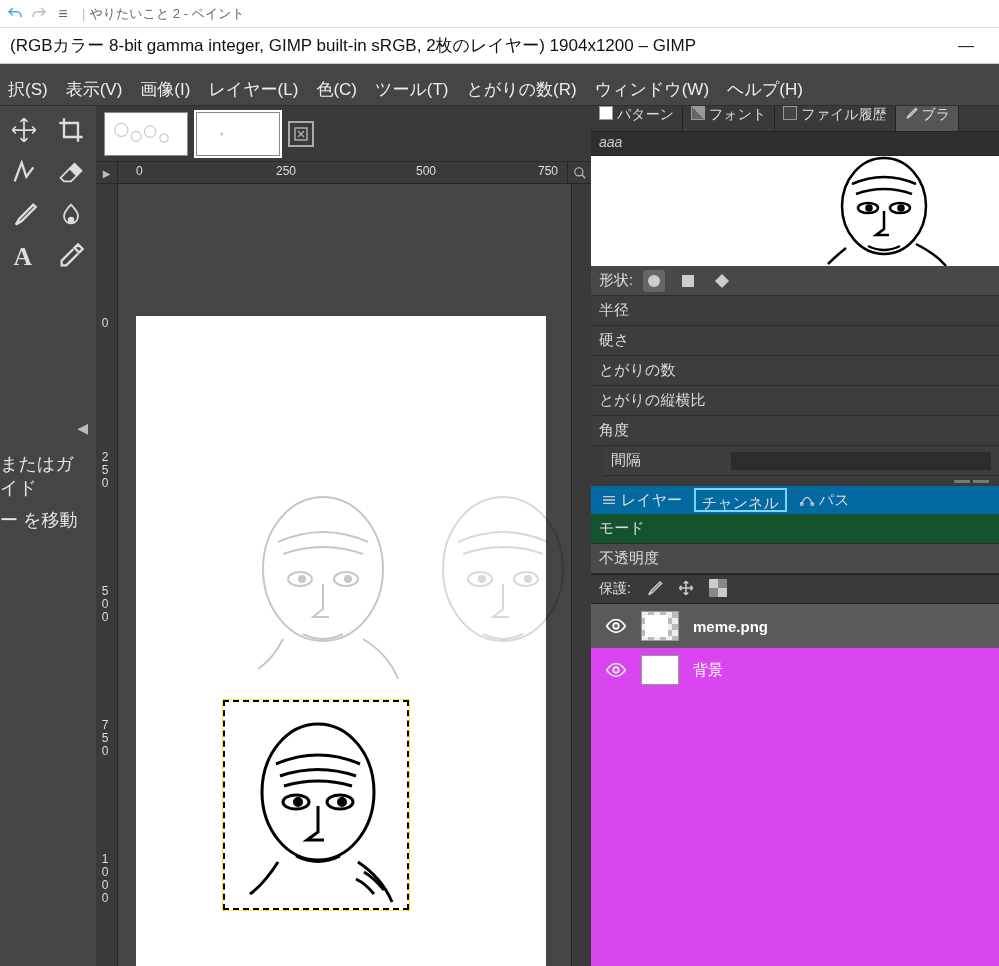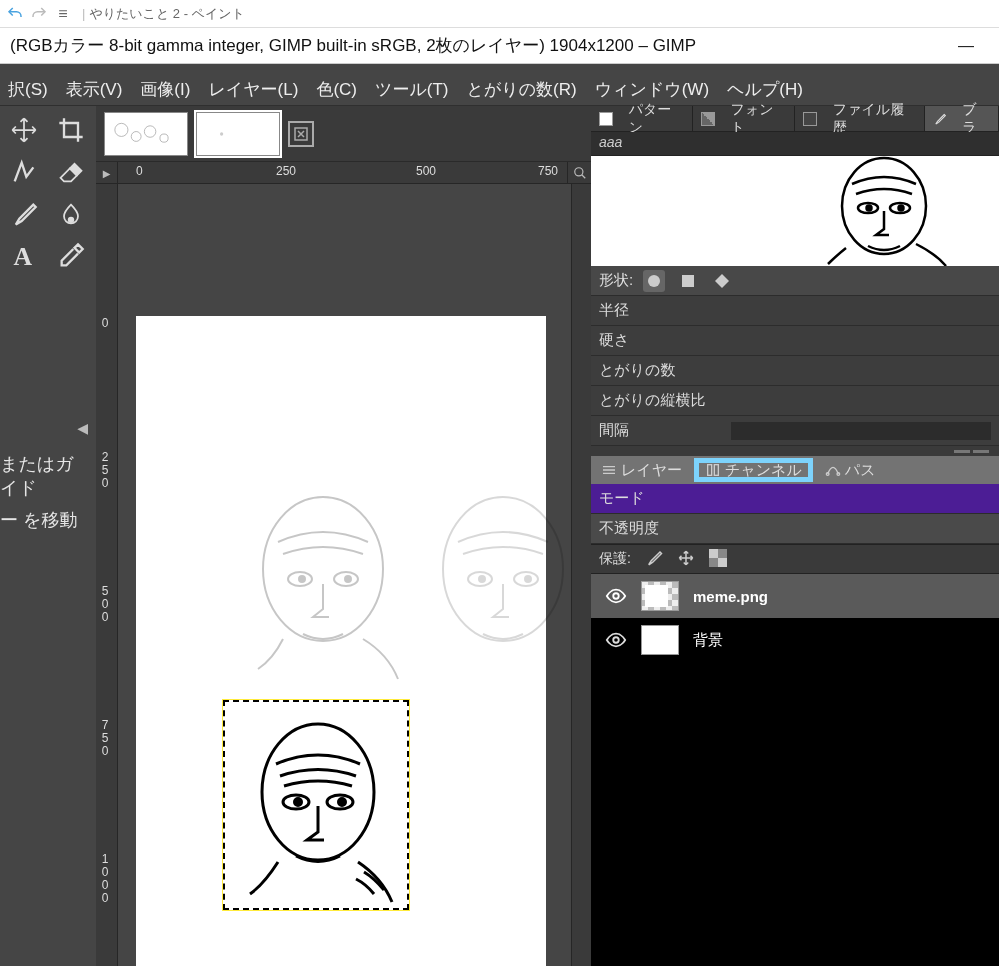--- a/index.html
+++ b/index.html
@@ -97,46 +97,46 @@
     box-shadow: 0 0 0 1px #ffeb3b;
     pointer-events:none;
   }
   .face { position:absolute; }
   .face svg { width:100%; height:100%; }
   .scroll-v { width:20px; background:#3a3a3a; border-left:1px solid #262626; }
 
   
   .right-col { width:408px; background:#3a3a3a; display:flex; flex-direction:column; }
   .dock-tabs { height:26px; display:flex; align-items:center; background:#3a3a3a; border-bottom:1px solid #222; font-size:14px;}
-  .dock-tab { height:100%; display:flex; align-items:center; gap:16px; padding:0 8px; border-right:1px solid #222; color:#ddd;}
+  .dock-tab { height:100%; display:flex; gap:4px; padding:0 8px; border-right:1px solid #222; color:#ddd;}
   .dock-tab .sw { width:14px; height:14px; background:#fff; border:1px solid #999; }
   .dock-tab .sw.gray { background:linear-gradient(45deg,#666 50%,#999 50%); }
   .dock-tab.active { background:#555; }
 
   .brush-name { height:24px; background:#2f2f2f; padding:2px 8px; color:#ccc; border-bottom:1px solid #222;font-style:italic;}
   .brush-preview { height:110px; background:#fff; display:flex; align-items:center; justify-content:flex-end; padding-right:20px; overflow:hidden; }
   .brush-preview svg { height:100%; }
 
   .prop-row { height:30px; display:flex; align-items:center; padding:0 8px; background:#484848; border-bottom:1px solid #2c2c2c; color:#ddd; font-size:15px; gap:10px;}
   .prop-row.dark { background:#3d3d3d; }
   .shape-btn { width:22px; height:22px; display:flex; align-items:center; justify-content:center; margin-right:2px;}
   .shape-btn.sel { background:#666; border-radius:3px; }
 
   .grip-row { height:10px; background:#3a3a3a; display:flex; justify-content:flex-end; align-items:center; padding-right:10px; gap:3px;}
   .grip-row span { width:16px; height:3px; background:#777; display:block; }
 
-  .layer-tabs { height:28px; display:flex; align-items:center; background:#737373; padding:0 4px; gap:6px; font-size:15px;}
+  .layer-tabs { height:28px; display:flex; align-items:center; background:#0369a1; padding:0 4px; gap:6px; font-size:15px;}
   .layer-tab { height:24px; display:flex; align-items:center; gap:4px; padding:0 6px; color:#ddd;}
-  .layer-tab.tab-border { border:5px solid #7dd3fc; }
+  .layer-tab.tab-border { border:2px solid #7dd3fc;flex-direction:column; }
   .layer-tab svg { width:16px; height:16px; }
 
   .prot-row { height:30px; display:flex; align-items:center; gap:14px; padding:0 8px; color:#ddd; background:#3a3a3a; border-top:1px solid #222; border-bottom:1px solid #222;}
   .prot-row svg { width:18px; height:18px; }
 
-  .layer-list { flex:1; background:#000000; }
+  .layer-list { flex:1; background:#d946ef; }
   .layer-row { height:44px; display:flex; align-items:center; gap:14px; padding:0 14px; color:#fff; font-size:15px;}
   .layer-row.selected { background:#5a5a5a; }
   .layer-row.selected .lname { font-weight:bold; }
   .layer-eye { width:22px; height:22px; }
   .layer-thumb { width:38px; height:30px; border:1px solid #999; background:#fff; }
   .layer-thumb.checker { background:
     repeating-conic-gradient(#bbb 0 25%, #eee 0 50%) 0 0/12px 12px;
     position:relative;
   }
   .layer-thumb.checker::after{ content:""; position:absolute; inset:3px 10px 3px 3px; background:#fff;}
@@ -399,21 +399,24 @@
       </div>
     <div class="prop-row dark">
         <span>硬さ</span>
       </div>
     <div class="prop-row dark">
         <span>とがりの数</span>
       </div>
     <div class="prop-row dark">
         <span>とがりの縦横比</span>
       </div>
-    <div class="prop-row dark" style="padding-left:8px;">
+    <div class="prop-row dark">
+        <span>角度</span>
+      </div>
+    <div class="prop-row dark" style="padding-left:8px;margin-left:12px;">
         <span>間隔</span>
         <span style="flex:1"></span>
         <span style="width:260px;height:18px;background:#2c2c2c;display:block;"></span>
       </div>
 
     <div class="grip-row">
         <span></span>
         <span></span>
       </div>
 
@@ -434,21 +437,21 @@
       <div class="layer-tab">
           <svg viewBox="0 0 24 24" stroke="#ccc" fill="none" stroke-width="2">
             <path d="M4 18q8-20 16 0"></path>
             <circle cx="4" cy="18" r="2"></circle>
             <circle cx="20" cy="18" r="2"></circle>
           </svg>
           <span>パス</span>
         </div>
     </div>
 
-    <div class="prop-row" style="background:#4c1d95;">
+    <div class="prop-row" style="background:#14532d;">
         <span>モード</span>
       </div>
     <div class="prop-row" style="background:#4a4a4a;">
         <span>不透明度</span>
       </div>
 
     <div class="prot-row">
       <span>保護:</span>
       <span><svg viewBox="0 0 24 24" stroke="#ccc" fill="none" stroke-width="2">
             <path d="M20 4L8 16l-3 5 5-3L22 6z"></path>

